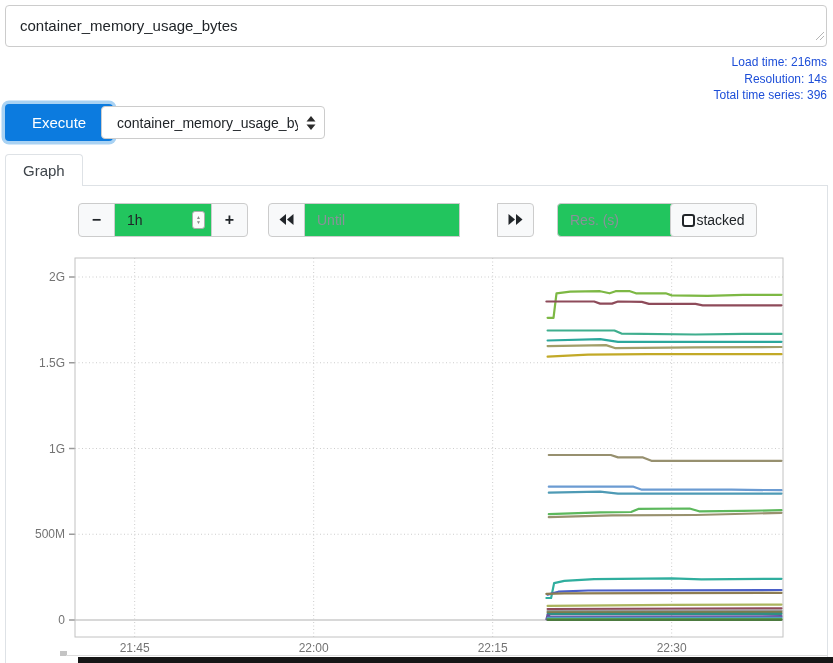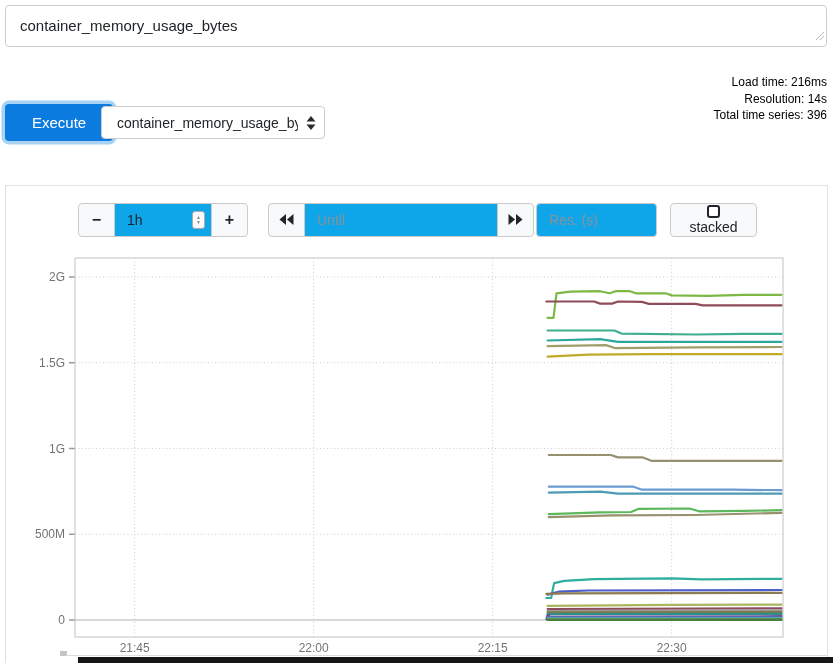--- a/index.html
+++ b/index.html
@@ -13,21 +13,21 @@
   
   .query-wrap { left:5px; top:5px; width:822px; height:42px; }
   .query-input {
     width:100%; height:100%; border:1px solid #ccc; border-radius:4px;
     padding:10px 14px; font-size:15px; font-family:"Liberation Sans",sans-serif;
     color:#212529; resize:none; outline:none; line-height:20px; overflow:hidden;
   }
   .resize-grip { position:absolute; right:3px; bottom:3px; }
 
   
-  .stats { right:6px; top:54px; text-align:right; font-size:12px; line-height:16.5px; color:#000000;margin-top:20px; }
+  .stats { right:6px; top:54px; text-align:right; font-size:12px; line-height:16.5px; color:#1d4ed8; }
 
   
   .execute-btn {
     left:5px; top:104px; height:37px; padding:0 27px;
     background:#0c7bdf; color:#fff; font-size:15px; border:none; border-radius:4px;
     box-shadow:0 0 0 3.5px #a9d2f3; cursor:pointer; font-family:"Liberation Sans",sans-serif;
   }
   .metric-select {
     left:101px; top:106px; width:224px; height:33px;
     border:1px solid #ccc; border-radius:4px; background:#fff;
@@ -48,37 +48,37 @@
   }
   .tab-console { left:80px; top:154px; height:32px; padding:7px 16px; font-size:15px; color:#0d7ce2; cursor:pointer; }
 
   
   .ctl { top:203px; height:34px; font-size:14px; }
   .btn-ctl {
     background:#f8f9fa; border:1px solid #ccc; color:#212529;
     display:flex; align-items:center; justify-content:center; cursor:pointer;
   }
   .inp {
-    border:1px solid #ccc; background:#0ea5e9; padding:0 12px; font-size:14px;
+    border:1px solid #ccc; background:#22c55e; padding:0 12px; font-size:14px;
     font-family:"Liberation Sans",sans-serif; color:#212529; outline:none;
   }
   .inp::placeholder { color:#8a9199; opacity:1; }
   .rng-minus { left:78px;  width:37px; border-radius:4px 0 0 4px; font-weight:700; font-size:16px; }
   .rng-input { left:114px; width:98px; height:34px; }
   .stepper {
     left:192px; top:211px; width:13px; height:18px; border:1px solid #adadad; border-radius:3px;
     background:#fbfbfb; display:flex; flex-direction:column; align-items:center; justify-content:center;
     font-size:5px; line-height:5px; color:#888;
   }
   .rng-plus  { left:211px; width:37px; border-radius:0 4px 4px 0; font-weight:700; font-size:16px; }
   .until-prev  { left:268px; width:37px; border-radius:4px 0 0 4px; }
-  .until-input { left:304px; width:194px; height:34px; }
+  .until-input { left:304px; width:156px; height:34px; }
   .until-next  { left:497px; width:37px; border-radius:0 4px 4px 0; }
-  .res-input   { left:536px; width:121px; height:34px; border-radius:4px; }
-  .stacked-btn { left:670px; width:87px; border-radius:4px; gap:1px;flex-direction:column; }
+  .res-input   { left:557px; width:121px; height:34px; border-radius:4px; }
+  .stacked-btn { left:670px; width:87px; border-radius:4px; gap:1px; }
   .checkbox-square { width:13px; height:13px; border:2px solid #212529; border-radius:3px; background:#fff; }
 
   
   .chart-svg { left:0; top:248px; }
   .graph-bottom-border { left:66px; top:655px; width:762px; height:1px; background:#dcdcdc; }
   .resize-nub { left:60px; top:651px; width:7px; height:5px; background:#c4c4c4; }
   .legend-bar { left:78px; top:657px; width:755px; height:6px; background:#161616; }
 </style>
 </head>
 <body>
@@ -108,20 +108,21 @@
       <svg width="10" height="14" viewBox="0 0 10 14">
         <polygon points="5,0 9.5,5.5 0.5,5.5" fill="#2b2b2b"></polygon>
         <polygon points="5,14 9.5,8.5 0.5,8.5" fill="#2b2b2b"></polygon>
       </svg>
     </span>
   </div>
 
   <div class="abs tab-underline"></div>
   <div class="abs panel-border-left"></div>
   <div class="abs panel-border-right"></div>
+  <div class="abs tab-graph">Graph</div>
 
   <div class="abs ctl btn-ctl rng-minus">−</div>
   <input class="abs ctl inp rng-input" value="1h" style="">
   <div class="abs stepper">
     <span>▲</span>
       <span>▼</span>
   </div>
   <div class="abs ctl btn-ctl rng-plus">+</div>
 
   <div class="abs ctl btn-ctl until-prev">

